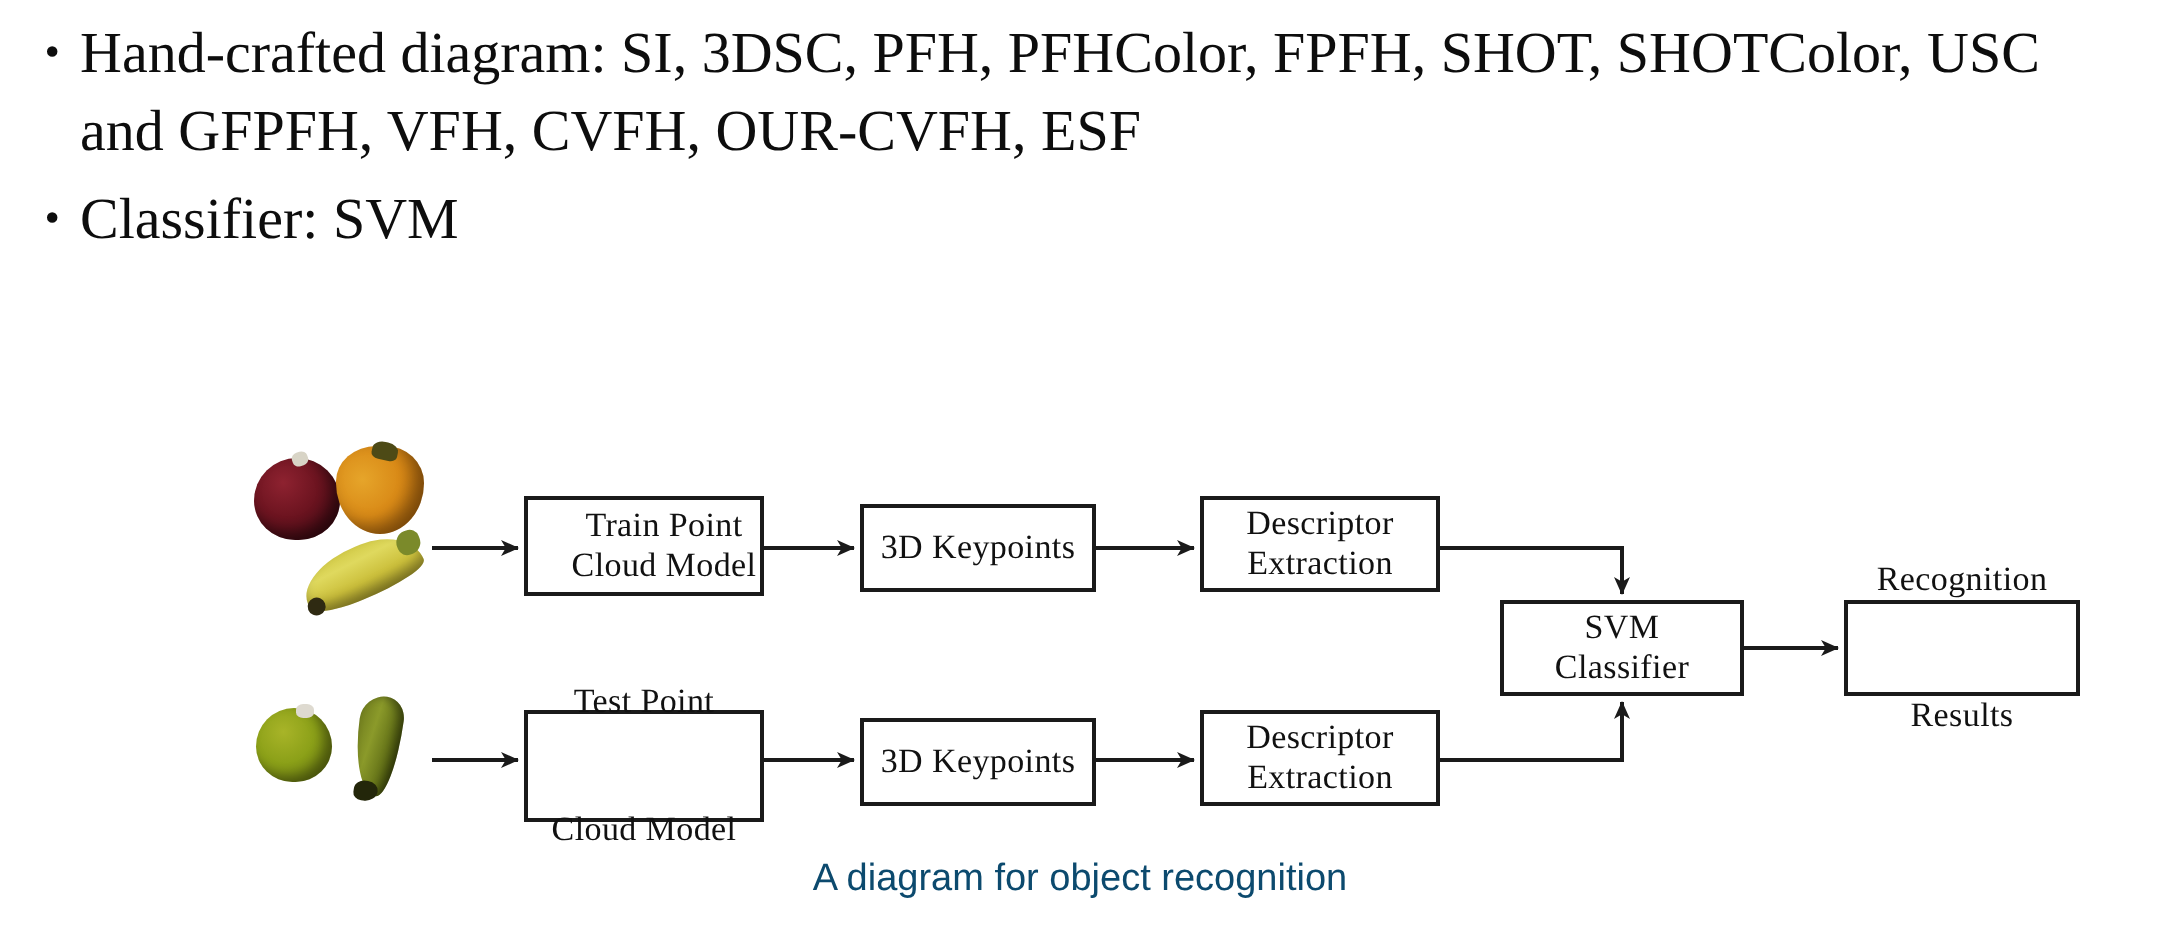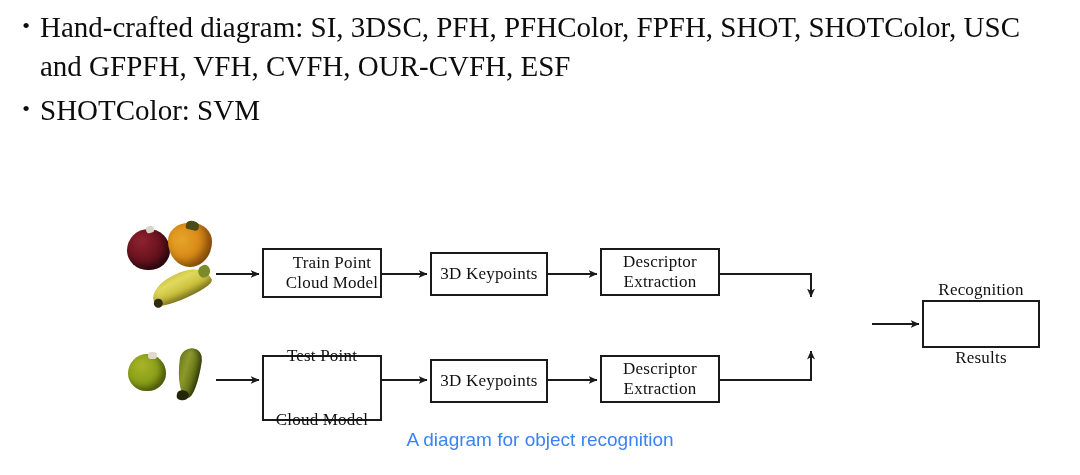--- a/index.html
+++ b/index.html
@@ -76,33 +76,33 @@
     z-index: 3;
   }
   .node span { display: block; white-space: nowrap; }
 
   
   #node-train     { left: 262px; top: 52px;  width: 120px; height: 50px; padding-left: 20px; }
   #node-kp-train  { left: 430px; top: 56px;  width: 118px; height: 44px; }
   #node-desc-train{ left: 600px; top: 52px;  width: 120px; height: 48px; }
   #node-svm       { left: 750px; top: 104px; width: 122px; height: 48px; }
   #node-result    { left: 922px; top: 104px; width: 118px; height: 48px; gap: 47px; }
-  #node-test      { left: 262px; top: 159px; width: 120px; height: 66px; gap: 44px; }
+  #node-test      { left: 262px; top: 159px; width: 120px; height: 56px; gap: 44px; }
   #node-kp-test   { left: 430px; top: 163px; width: 118px; height: 44px; }
   #node-desc-test { left: 600px; top: 159px; width: 120px; height: 48px; }
 
   .caption {
     position: absolute;
     left: 0;
     top: 233px;
     width: 1080px;
     text-align: center;
     font-family: "Liberation Sans", sans-serif;
     font-size: 19px;
-    color: #3b82f6;
+    color: #0c4a6e;
   }
 
   
   .objects { position: absolute; left: 0; top: 0; width: 260px; height: 220px; }
   .obj { position: absolute; }
 
   .apple-red {
     left: 127px; top: 33px; width: 43px; height: 41px;
     border-radius: 50% 50% 48% 48% / 52% 52% 48% 48%;
     background:
@@ -165,21 +165,21 @@
 </head>
 <body>
 
 <div class="bullets">
   <div class="bullet-row">
     <div class="bullet-mark">•</div>
     <div class="bullet-text">Hand-crafted diagram: SI, 3DSC, PFH, PFHColor, FPFH, SHOT, SHOTColor, USC and GFPFH, VFH, CVFH, OUR-CVFH, ESF</div>
   </div>
   <div class="bullet-row">
     <div class="bullet-mark">•</div>
-    <div class="bullet-text">SHOTColor: SVM</div>
+    <div class="bullet-text">Classifier: SVM</div>
   </div>
 </div>
 
 <div class="diagram">
 
   <svg class="diagram-svg" width="1080" height="233" viewBox="0 0 1080 233">
     <defs>
       <marker id="arrowhead" markerWidth="9" markerHeight="8" refX="8.5" refY="4" orient="auto" markerUnits="userSpaceOnUse">
         <path d="M0,0 L9,4 L0,8 L2.4,4 Z" fill="#1a1a1a"></path>
       </marker>
@@ -228,20 +228,24 @@
 
   <div class="node" id="node-kp-train">
     <span>3D Keypoints</span>
   </div>
 
   <div class="node" id="node-desc-train">
     <span>Descriptor</span>
     <span>Extraction</span>
   </div>
 
+  <div class="node" id="node-svm">
+    <span>SVM</span>
+    <span>Classifier</span>
+  </div>
 
   <div class="node" id="node-result">
     <span>Recognition</span>
     <span>Results</span>
   </div>
 
   <div class="node" id="node-test">
     <span>Test Point</span>
     <span>Cloud Model</span>
   </div>

